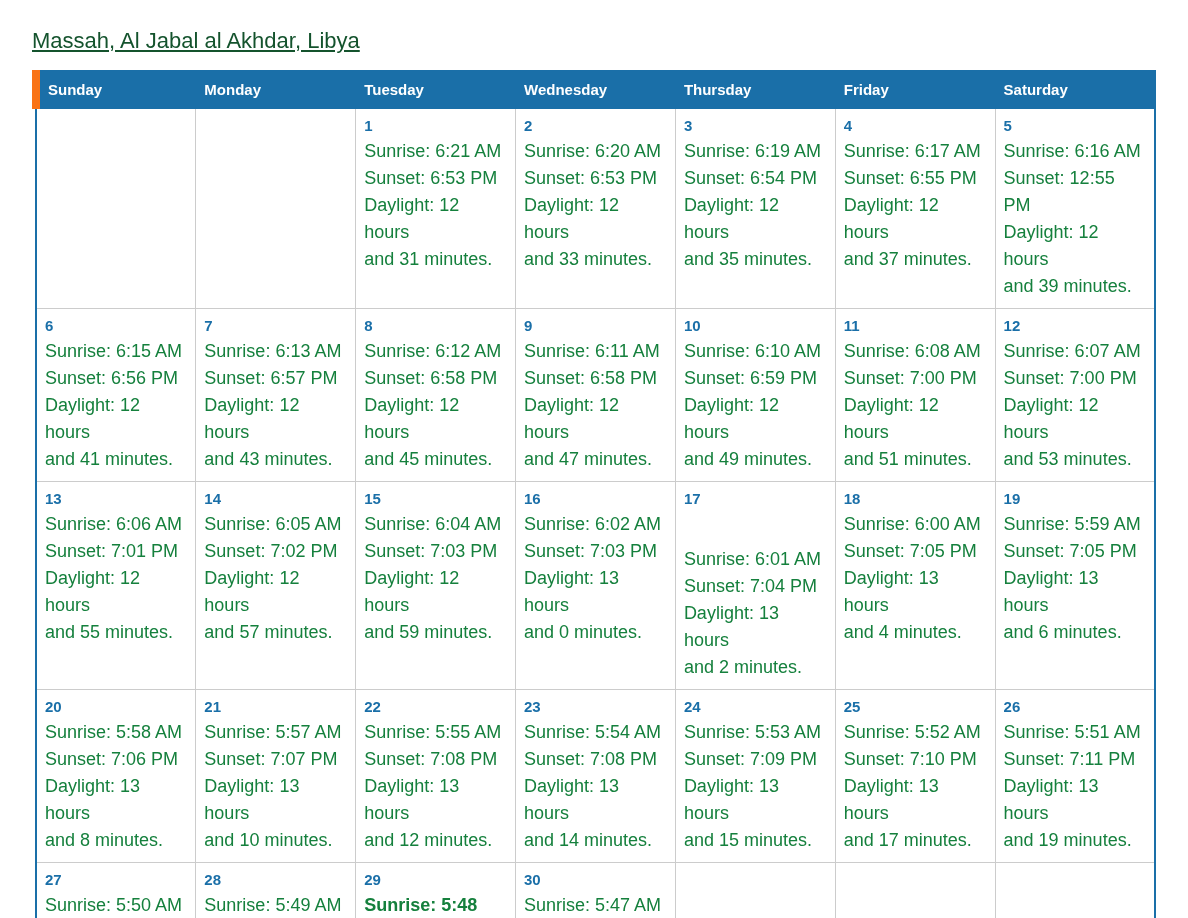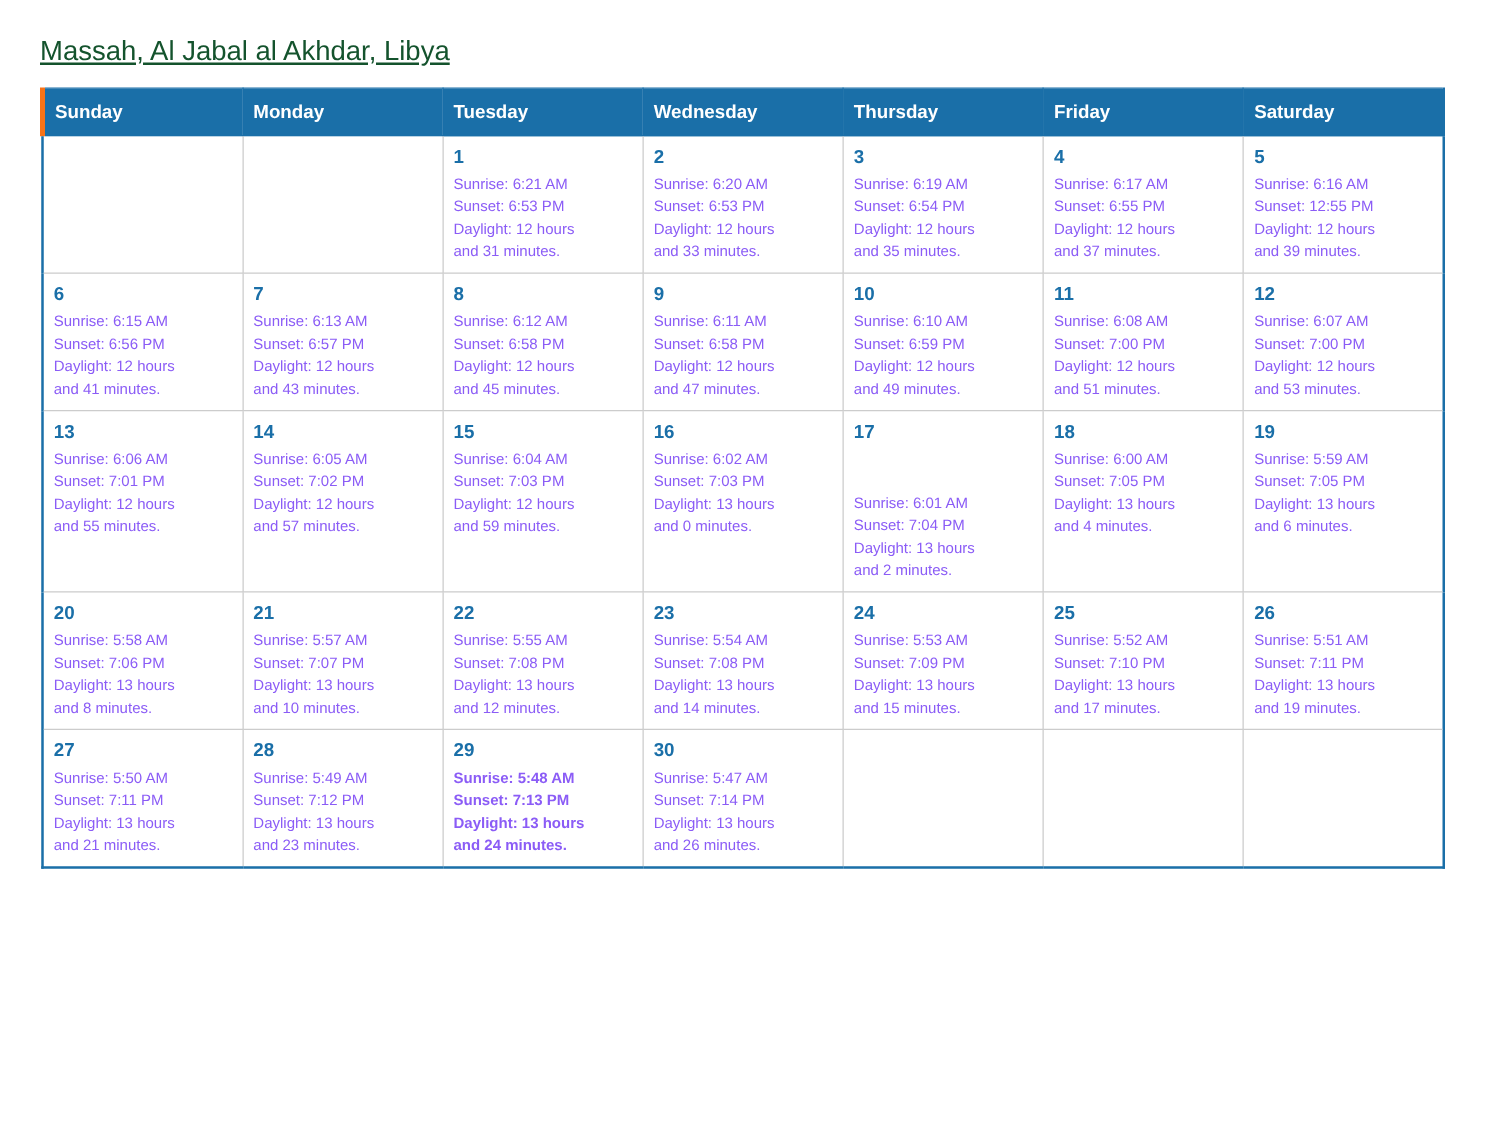--- a/index.html
+++ b/index.html
@@ -81,38 +81,38 @@
       min-height: 90px;
       height: 110px;
     }
     .day-number {
       font-size: 15px;
       font-weight: bold;
       color: #1a6fa8;
       margin-bottom: 4px;
     }
     .day-info {
-      font-size: 12px;
-      color: #8b5cf6;
+      font-size: 18px;
+      color: #15803d;
       line-height: 1.5;
     }
     .empty-cell {
       background: #fff;
     }
     tbody tr:last-child td {
       border-bottom: 2px solid #1a6fa8;
     }
     tbody tr td:first-child {
       border-left: 2px solid #1a6fa8;
     }
     tbody tr td:last-child {
       border-right: 2px solid #1a6fa8;
     }
     thead tr th:first-child {
-      border-left: 4px solid #f97316;
+      border-left: 8px solid #f97316;
     }
     thead tr th:last-child {
       border-right: 2px solid #1a6fa8;
     }
     thead tr th {
       border-top: 2px solid #1a6fa8;
     }
     .row-divider td {
       border-top: 2px solid #1a6fa8;
     }

